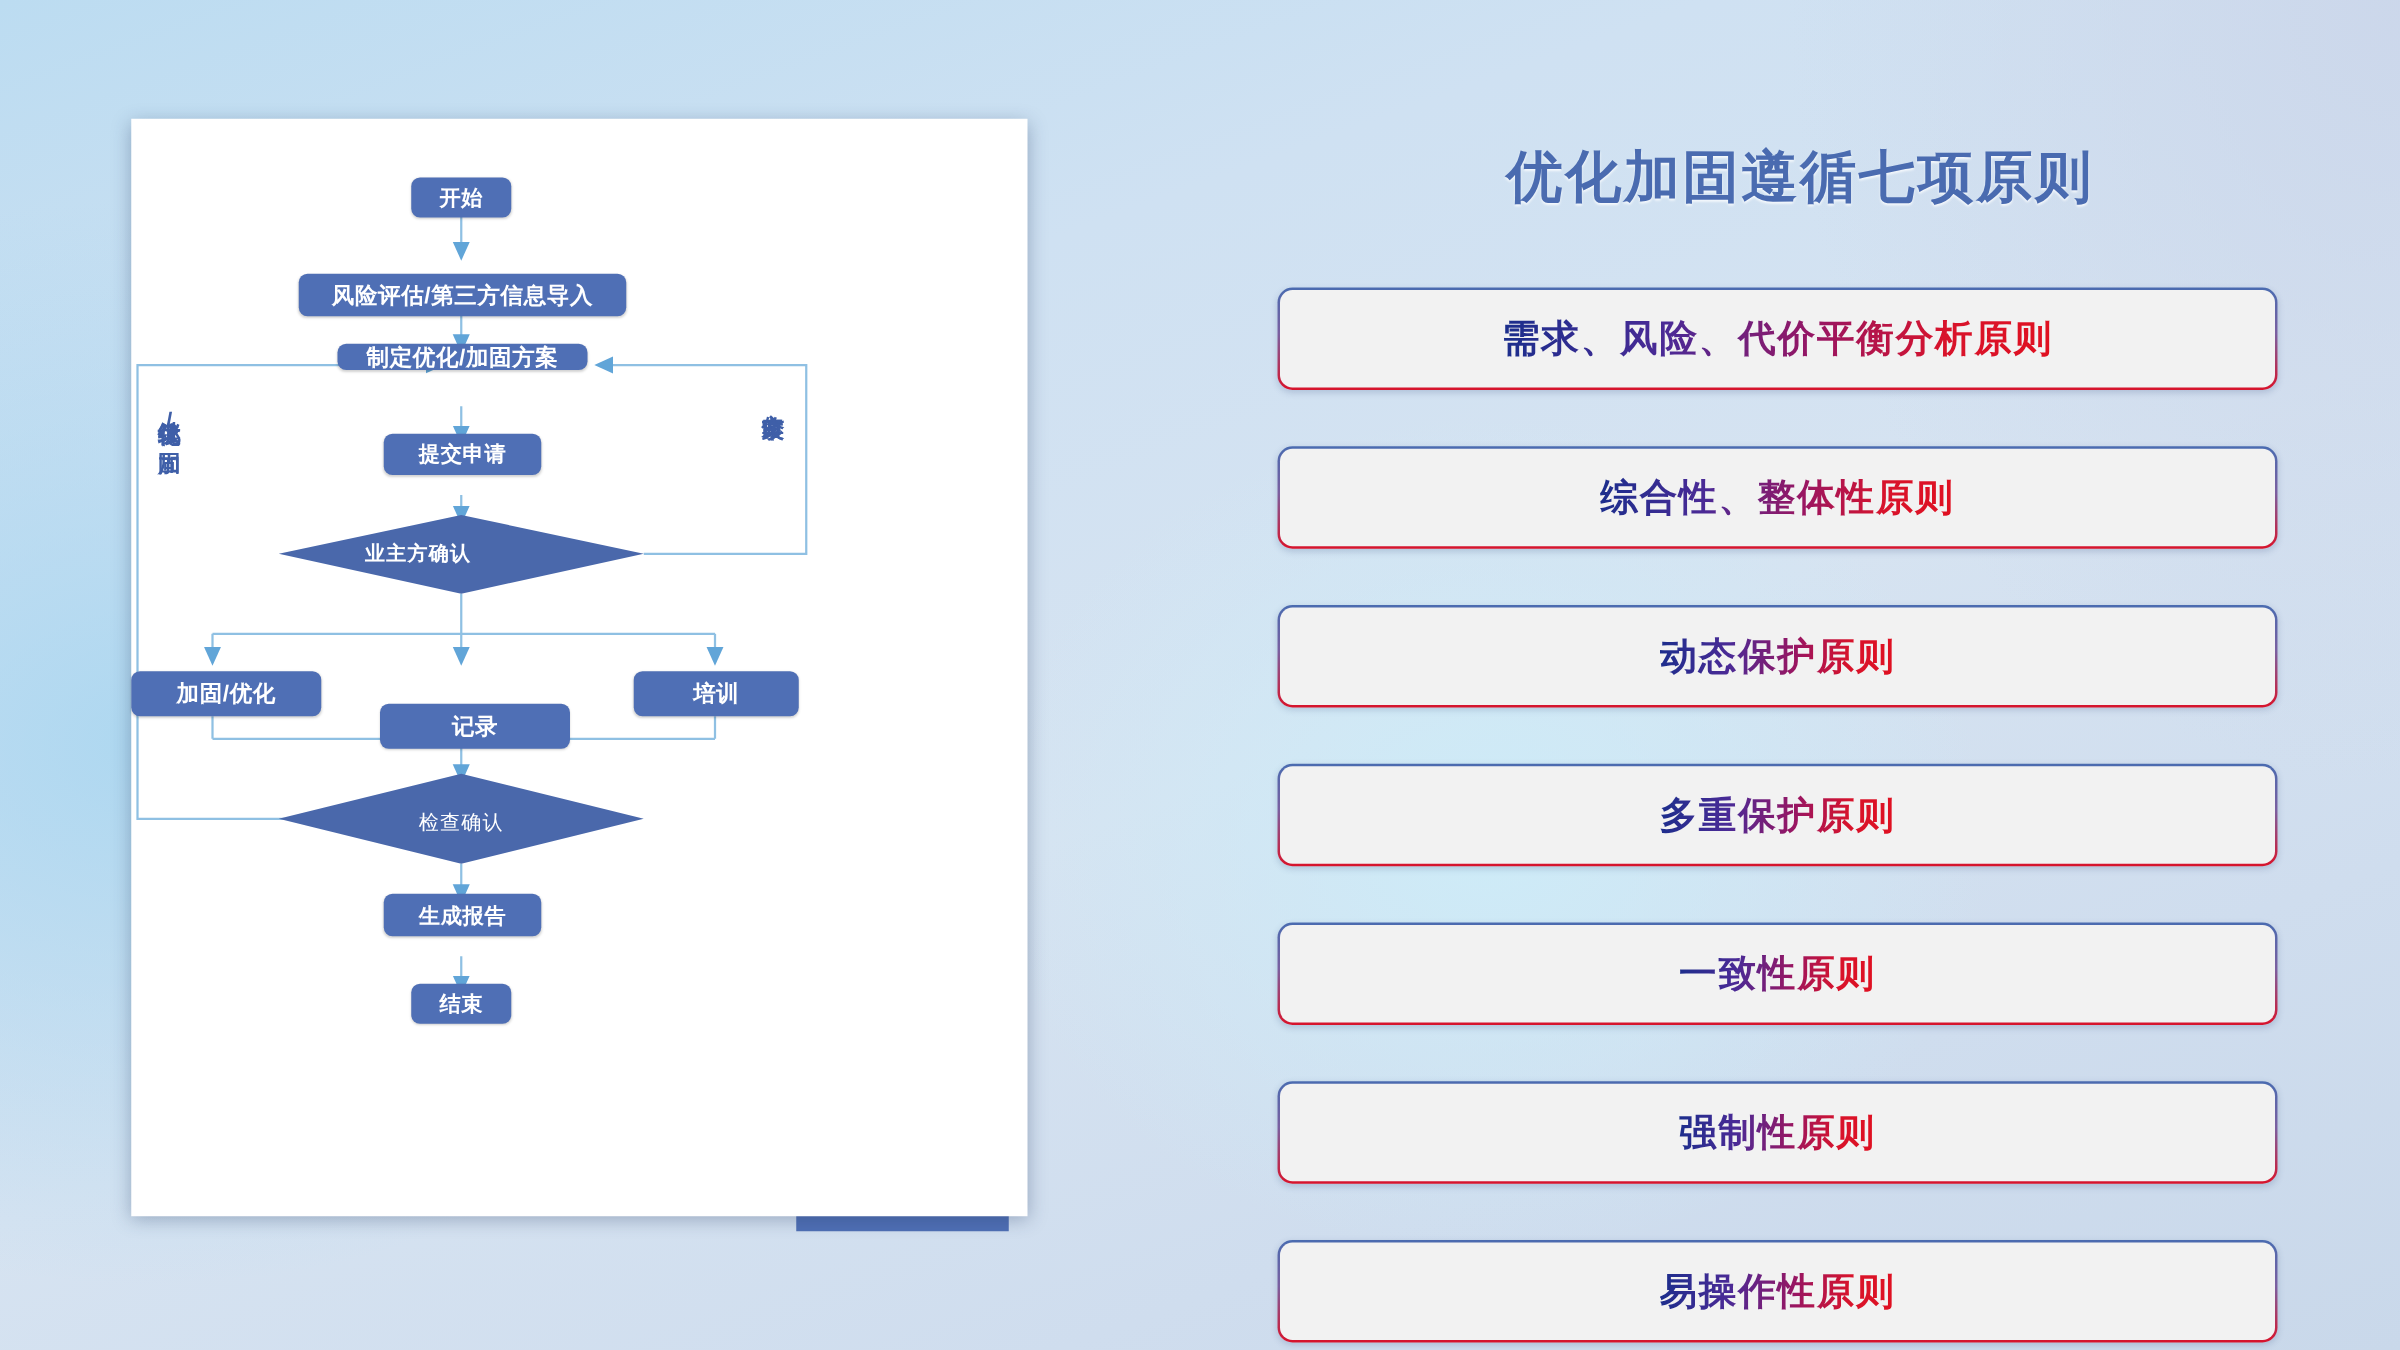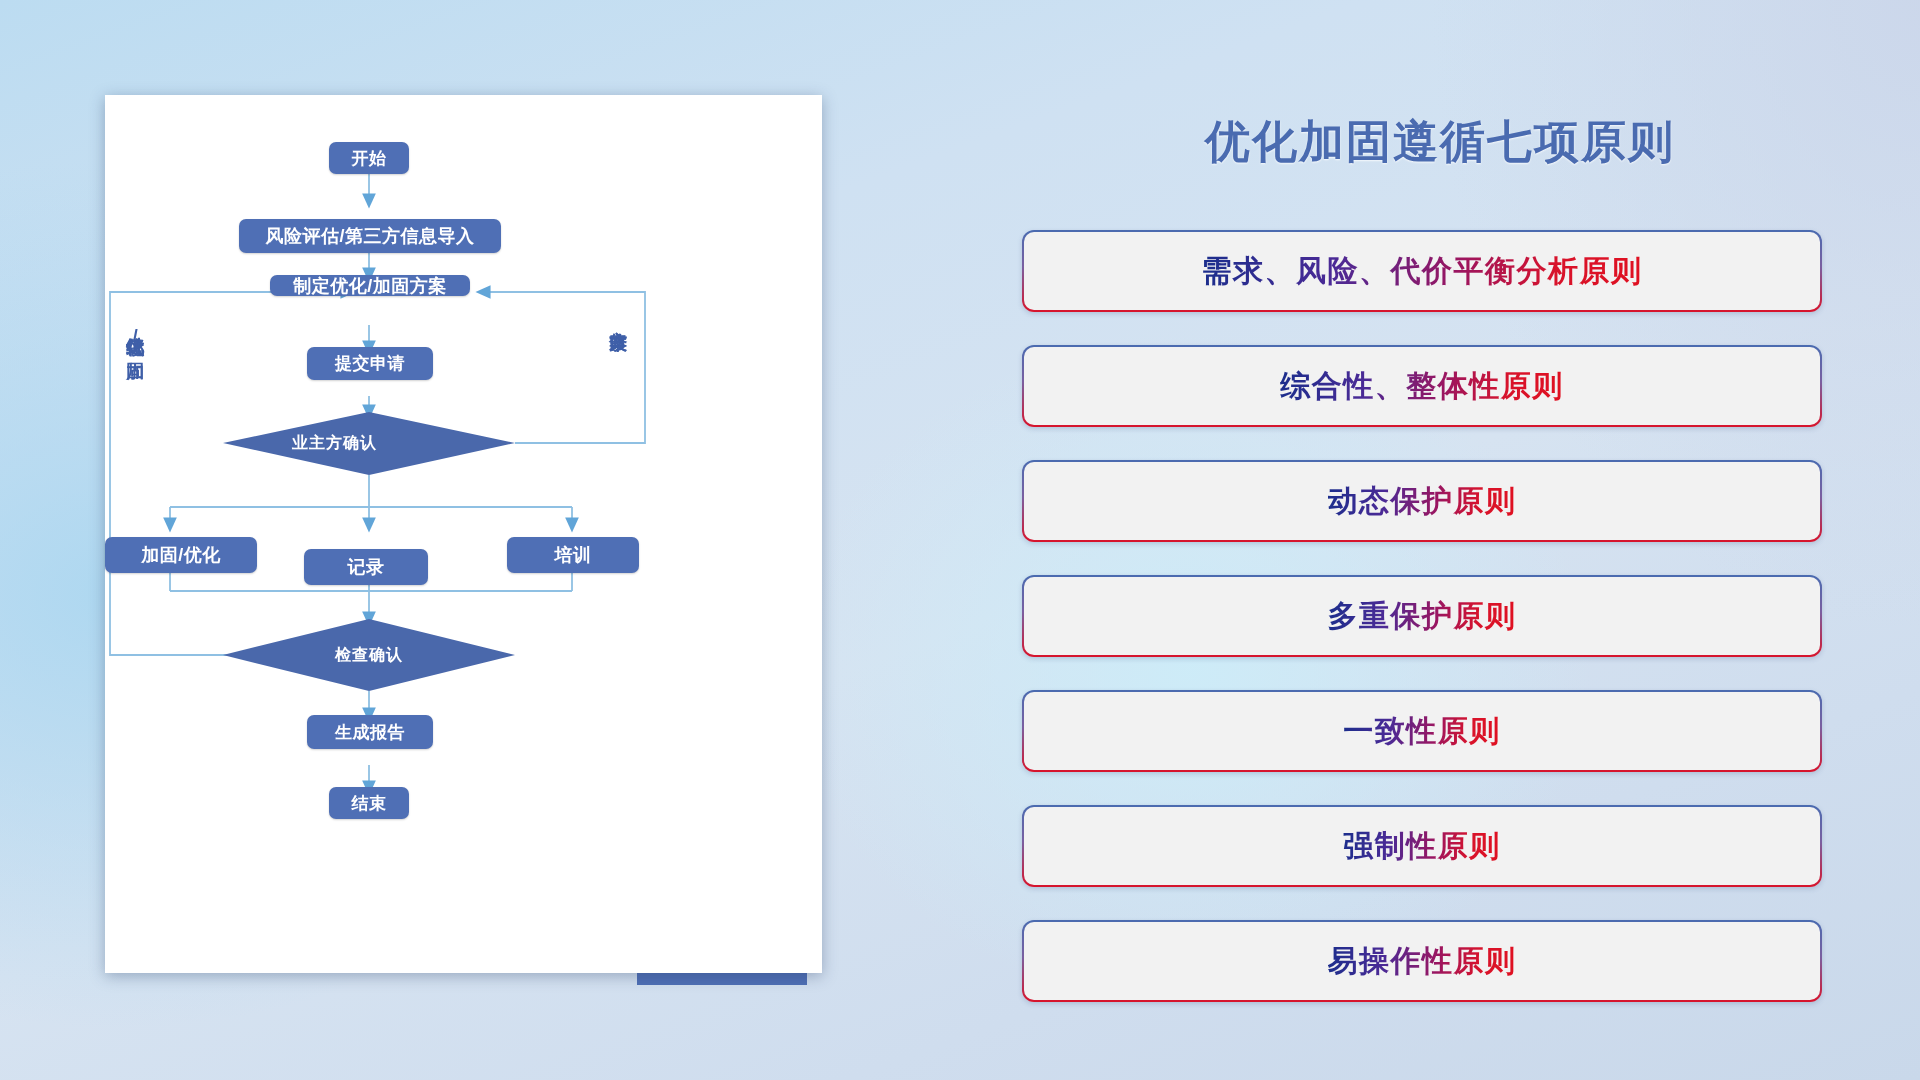--- a/index.html
+++ b/index.html
@@ -88,21 +88,21 @@
   #principle-list {
     position: absolute;
     left: 1022px;
     top: 230px;
     width: 800px;
   }
 
   .principle-item {
     position: relative;
     height: 78px;
-    margin-bottom: 33px;
+    margin-bottom: 45px;
     border-radius: 12px;
     padding: 2px;
     background: linear-gradient(180deg, #4a6bb0 0%, #7a5fa0 45%, #d8132b 100%);
     box-shadow: 0 2px 5px rgba(60,80,130,0.22);
   }
   .principle-inner {
     width: 100%;
     height: 100%;
     border-radius: 10px;
     background: #f2f2f2;
@@ -192,31 +192,31 @@
     <div style="position:absolute; left:187px; top:334px; width:154px; height:28px;
                 display:flex; align-items:center; justify-content:flex-start;
                 color:#fff; font-size:16px; font-weight:bold; letter-spacing:1px;">
       <span>业主方确认</span>
     </div>
 
     <div class="node" style="left:0px; top:442px; width:152px; height:36px; font-size:18px;">
       <span>加固/优化</span>
     </div>
 
-    <div class="node" style="left:199px; top:454px; width:124px; height:36px; font-size:18px;">
+    <div class="node" style="left:199px; top:468px; width:152px; height:36px; font-size:18px;">
       <span>记录</span>
     </div>
 
     <div class="node" style="left:402px; top:442px; width:132px; height:36px; font-size:18px;">
       <span>培训</span>
     </div>
 
     <div style="position:absolute; left:187px; top:546px; width:154px; height:28px;
-                display:flex; align-items:center; justify-content:center;
-                color:#fff; font-size:16px; font-weight:bold; letter-spacing:1px;">
+                display:flex; align-items:flex-end; justify-content:center;
+                color:#fff; font-size:16px; font-weight:normal; letter-spacing:1px;">
       <span>检查确认</span>
     </div>
 
     <div class="node" style="left:202px; top:620px; width:126px; height:34px; font-size:17px;font-family:Liberation Serif, serif;">
       <span>生成报告</span>
     </div>
 
     <div class="node" style="left:224px; top:692px; width:80px; height:32px; font-size:17px;">
       <span>结束</span>
     </div>

